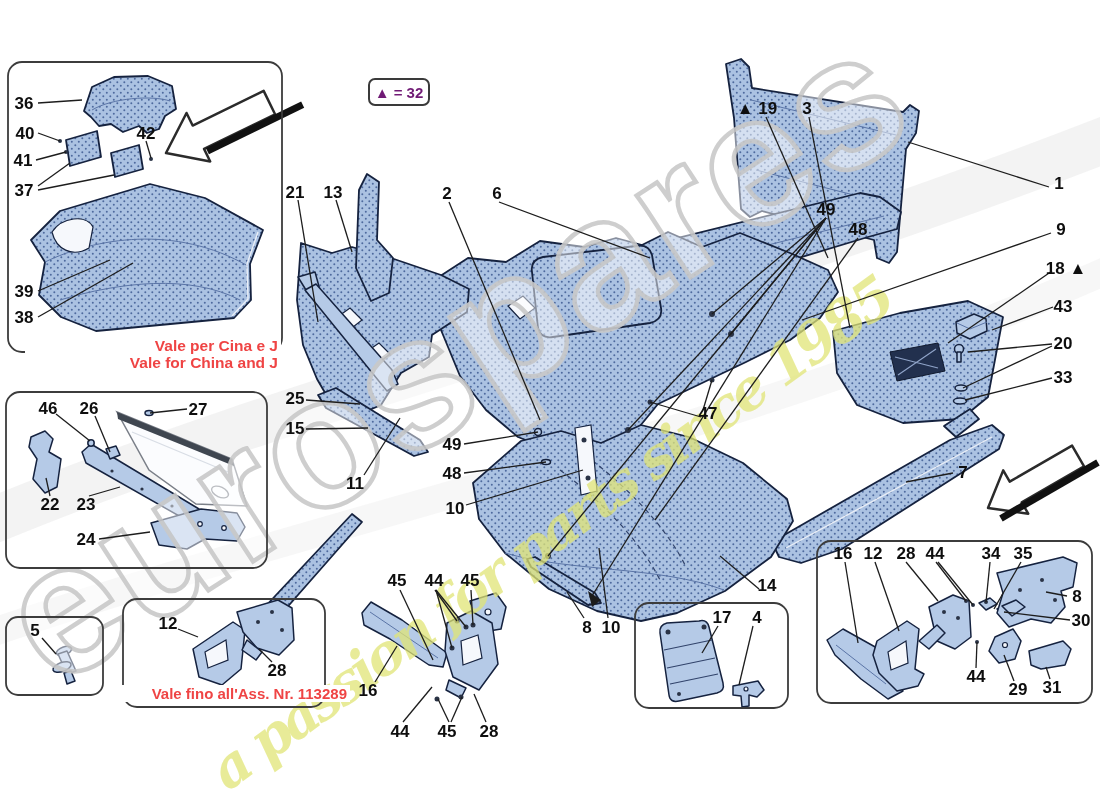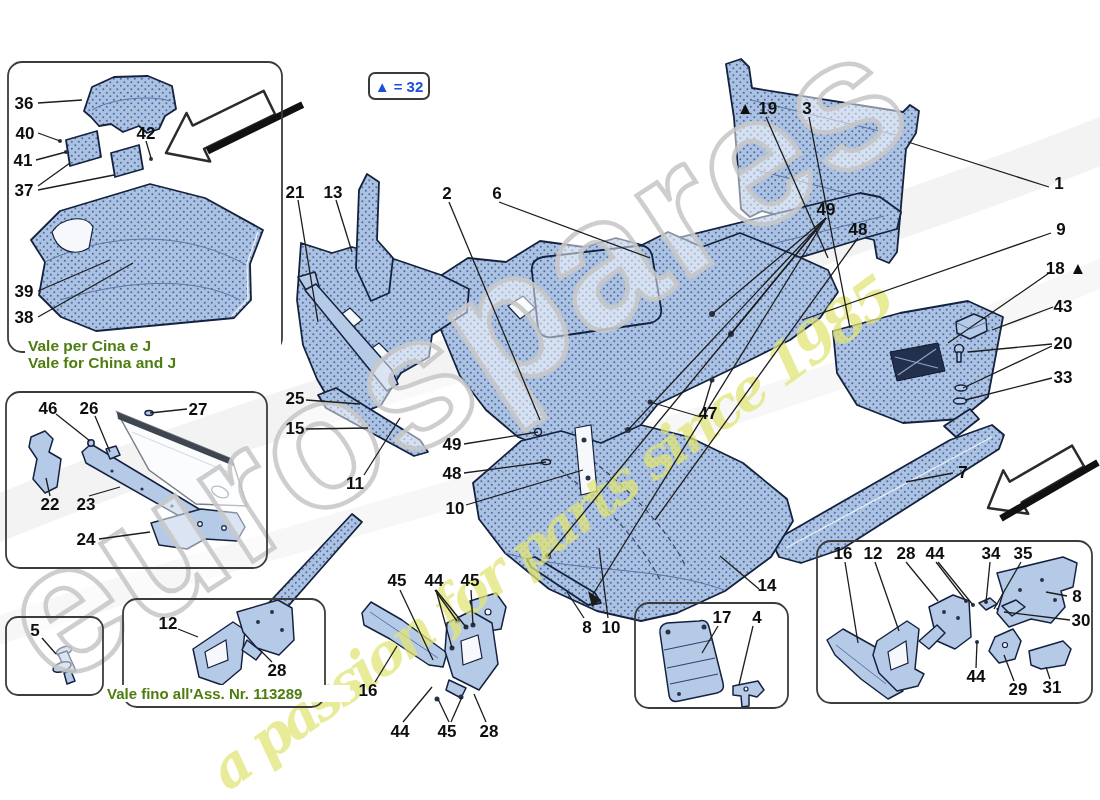--- a/index.html
+++ b/index.html
@@ -10,25 +10,25 @@
   .part{fill:#b5cae7;stroke:#15223f;stroke-width:1.5;stroke-linejoin:round;}
   .hole{fill:#f6f8fc;stroke:#15223f;stroke-width:1.2;}
   .dark{fill:#22304e;stroke:#10192e;stroke-width:1;}
   .scr{fill:#2a3346;stroke:none;}
   .innr{fill:none;stroke:#5a74a6;stroke-width:1;}
   .lite{fill:none;stroke:#e9eef7;stroke-width:1.4;}
   .fold{fill:none;stroke:#31436b;stroke-width:1.2;stroke-dasharray:5 4;}
   .leader{stroke:#1d1d1d;stroke-width:1.3;fill:none;}
   .boxline{fill:none;stroke:#3c3c3c;stroke-width:1.8;}
   .callout{font:bold 17px "Liberation Sans",sans-serif;fill:#0e0e0e;text-anchor:middle;}
-  .caption{position:absolute;text-align:left;font-weight:bold;font-size:15px;line-height:17px;
-           color:#4d7c0f;background:#ffffff;padding:0 3px;}
-  #legendBox{position:absolute;left:368px;top:72px;width:58px;height:24px;border:2px solid #3a3a3a;
+  .caption{position:absolute;text-align:right;font-weight:bold;font-size:15px;line-height:17px;
+           color:#ef4444;background:#ffffff;padding:0 3px;}
+  #legendBox{position:absolute;left:368px;top:78px;width:58px;height:24px;border:2px solid #3a3a3a;
              border-radius:7px;background:#fff;display:flex;align-items:center;justify-content:center;
-             font-weight:bold;font-size:15px;color:#1d4ed8;}
+             font-weight:bold;font-size:15px;color:#701a75;}
   .wmMain{font:bold 185px "Liberation Sans",sans-serif;fill:rgba(255,255,255,0.55);
           stroke:#c9c9c9;stroke-width:4.5;opacity:.9;}
   .wmTag{font:italic bold 56px "DejaVu Serif",serif;fill:rgba(224,228,118,0.75);}
 </style>
 </head>
 <body>
 
 <div id="stage">
 
 <svg id="diagram" width="1100" height="800" viewBox="0 0 1100 800">

